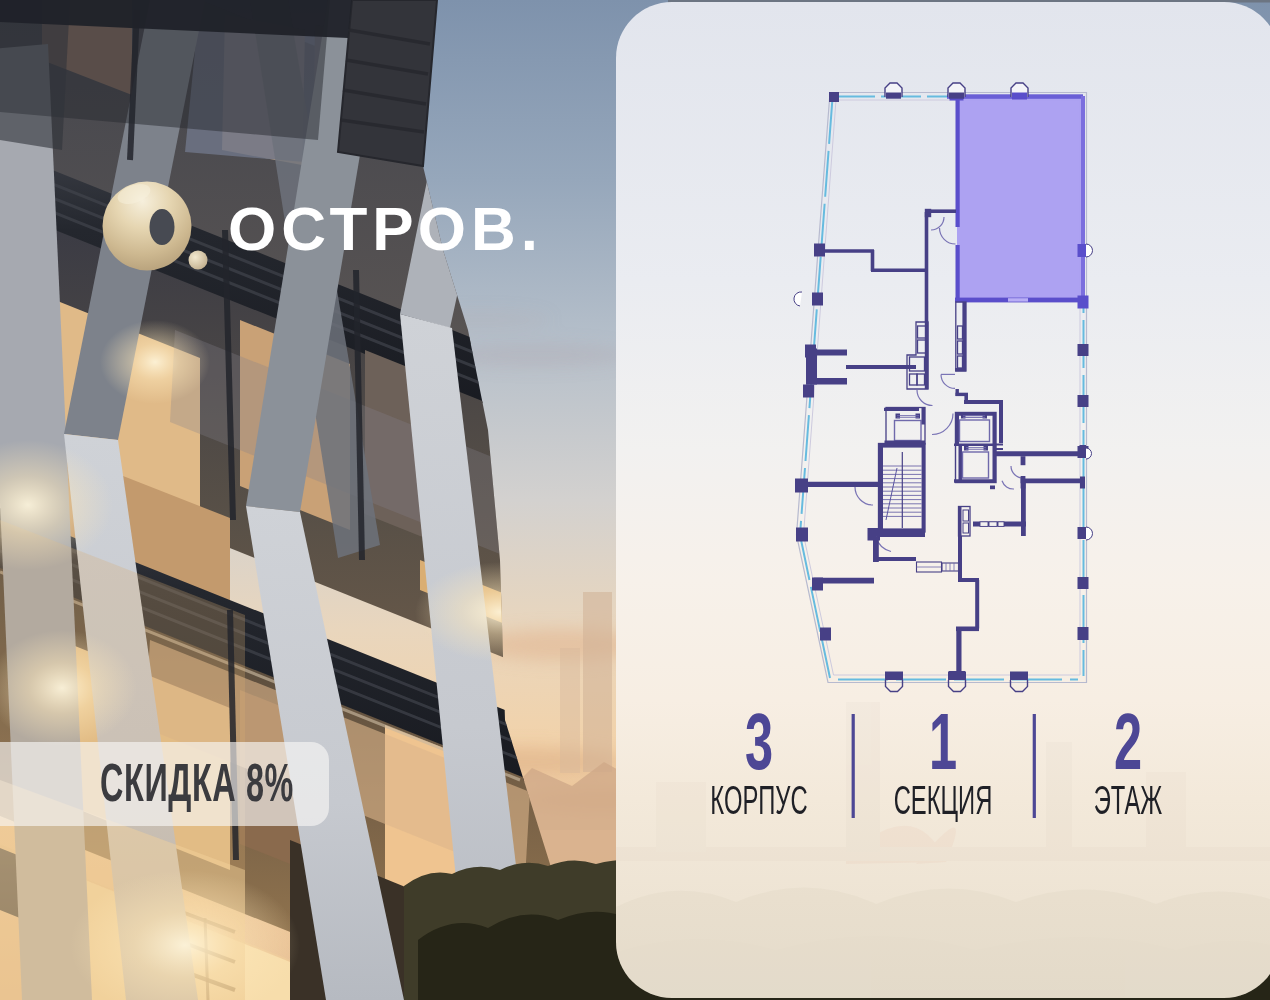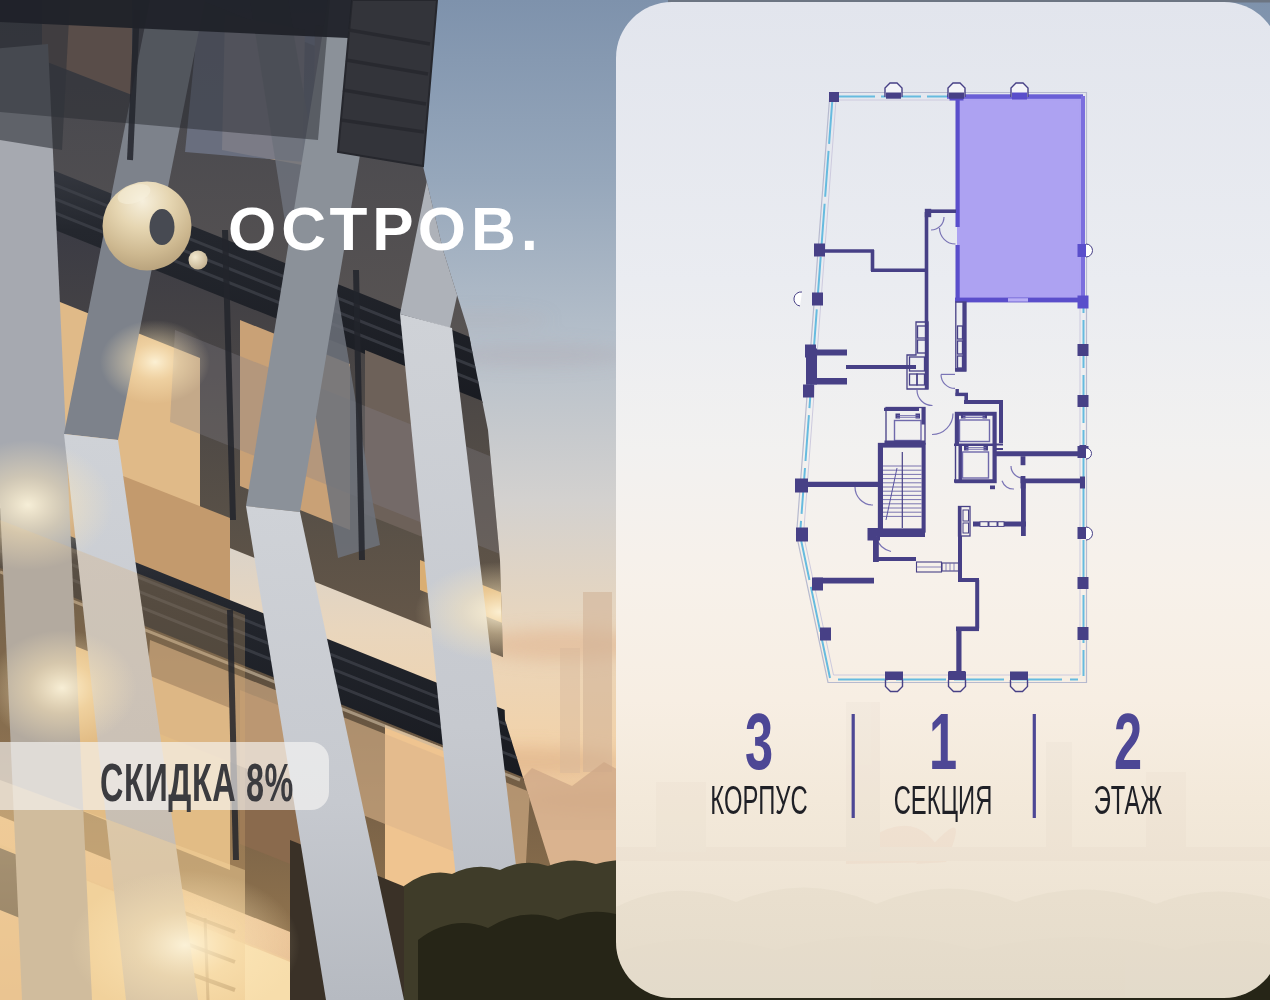--- a/index.html
+++ b/index.html
@@ -1,20 +1,20 @@
 <!DOCTYPE html>
 <html lang="ru"><head>
 <meta charset="utf-8">
 <style>
   html,body{margin:0;padding:0;}
   #stage{position:relative;width:1270px;height:1000px;overflow:hidden;
          font-family:"Liberation Sans", sans-serif;background:#2a2d35;text-align:right;}
   #photo{position:absolute;left:0;top:0;}
   #logo{position:absolute;left:0;top:0;}
-  #badge{position:absolute;left:0;top:742px;width:329px;height:68px;
+  #badge{position:absolute;left:0;top:742px;width:329px;height:84px;
          background:rgba(248,246,244,0.65);border-radius:0 18px 18px 0;}
   #badge span{position:absolute;left:197px;top:40px;transform:translate(-50%,-50%) scaleX(0.60);
         transform-origin:center;font-size:54px;font-weight:700;color:#3b3b3f;white-space:nowrap;letter-spacing:1px;}
   #panel{position:absolute;left:616px;top:2px;width:664px;height:996px;
          border-radius:56px;overflow:hidden;}
   #planSvg{position:absolute;left:0;top:0;}
 </style>
 </head>
 <body>
 <div id="stage">

